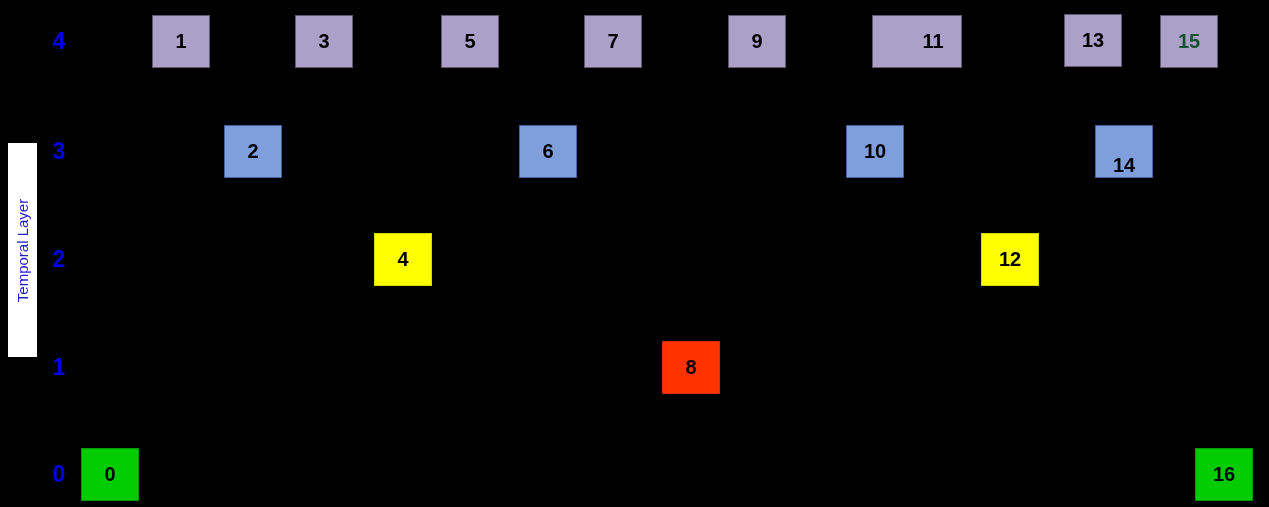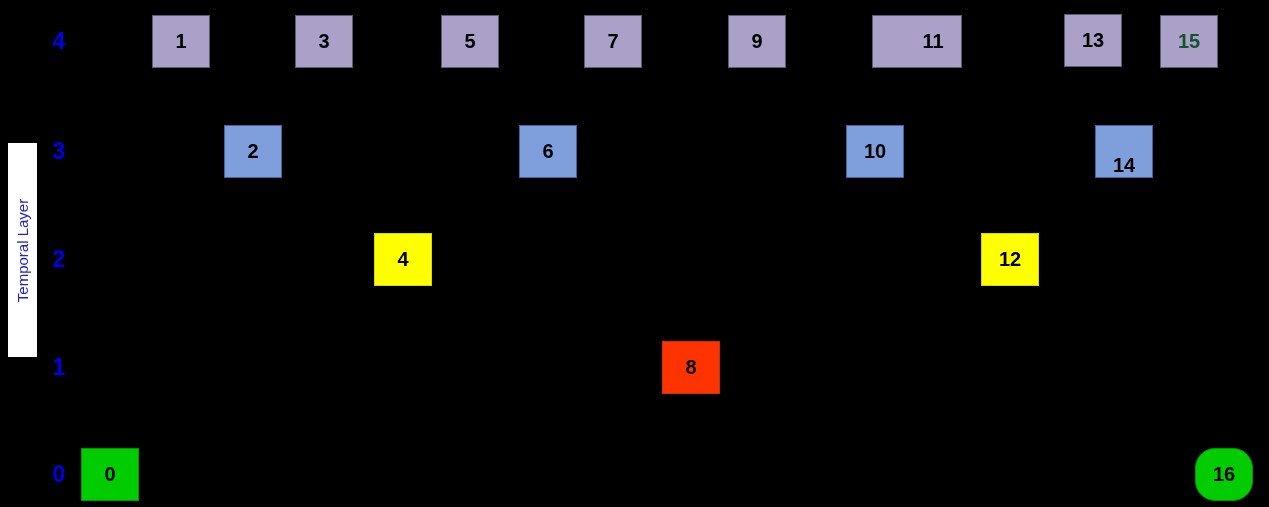--- a/index.html
+++ b/index.html
@@ -117,18 +117,18 @@
       </div>
       <div class="frame-box" style="left: 1016px; top: 14px; background: rgb(171, 160, 200); border-color: rgb(95, 90, 110); color: rgb(0, 0, 0); margin-left: 48px;">
         <span>13</span>
       </div>
       <div class="frame-box" style="left: 1095px; top: 125px; background: rgb(127, 159, 220); border-color: rgb(70, 99, 159); color: rgb(0, 0, 0); align-items: flex-end;">
         <span>14</span>
       </div>
       <div class="frame-box" style="left: 1160px; top: 15px; background: rgb(171, 160, 200); border-color: rgb(95, 90, 110); color: #14532d;">
         <span>15</span>
       </div>
-      <div class="frame-box" style="left: 1195px; top: 448px; background: rgb(0, 204, 0); border-color: rgb(0, 154, 0); color: rgb(0, 0, 0); border-radius: 20px;">
+      <div class="frame-box" style="left: 1195px; top: 448px; background: rgb(0, 204, 0); border-color: rgb(0, 154, 0); color: rgb(0, 0, 0);">
         <span>16</span>
       </div>
     </div>
 
 </div>
 
 </body></html>

